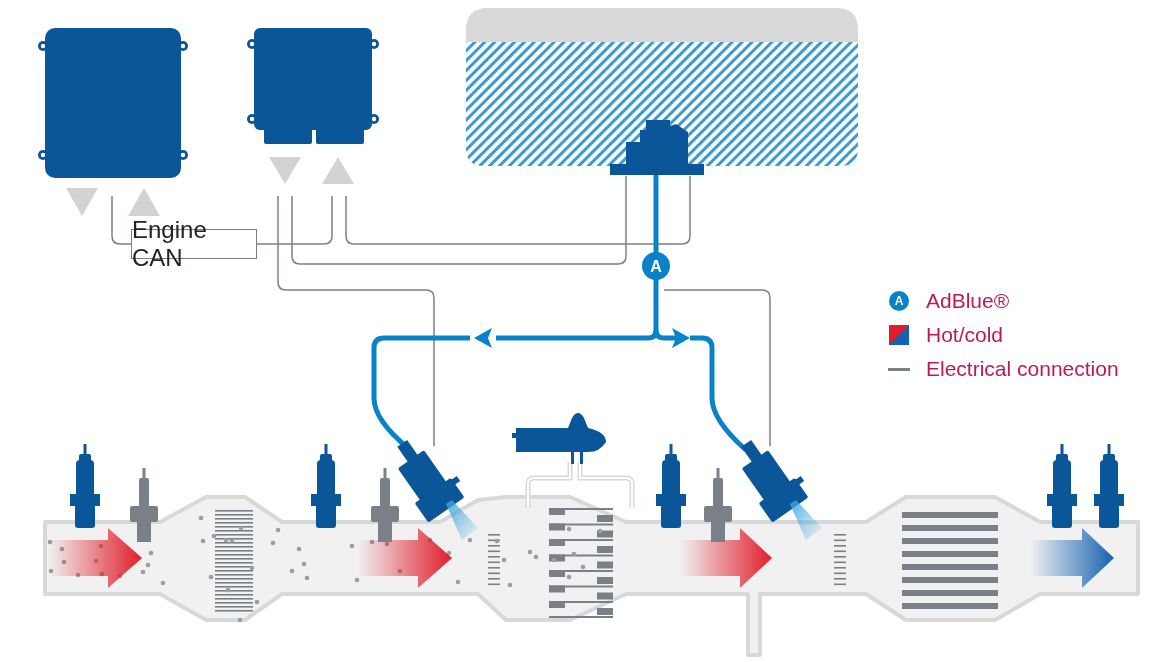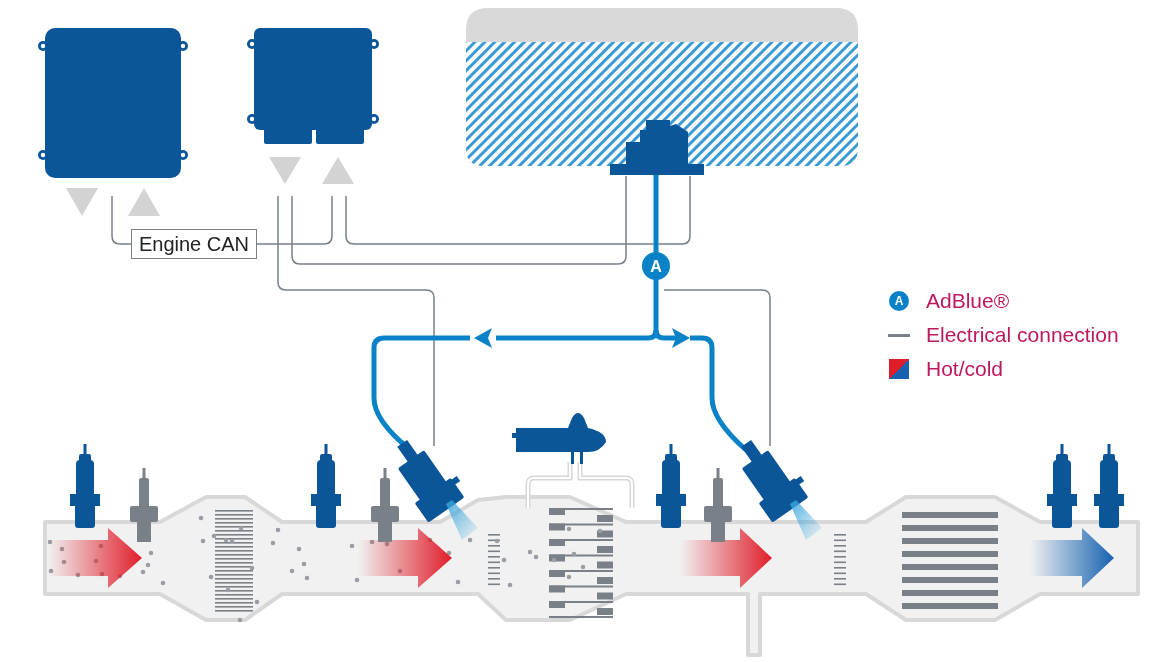--- a/index.html
+++ b/index.html
@@ -5,21 +5,21 @@
   html, body { margin:0; padding:0; background:#ffffff; }
   body { width:1176px; height:662px; overflow:hidden; position:relative; font-family:"Liberation Sans", sans-serif; }
   #diagram { position:absolute; left:0; top:0; }
   .legend { position:absolute; left:888px; top:284px; }
   .legend-row { display:flex; align-items:center; height:34px; }
   .legend-icon { width:22px; height:22px; margin-right:16px; display:flex; align-items:center; justify-content:center; }
   .legend-label { font-size:21px; color:#be185d; }
   .badge { width:20px; height:20px; border-radius:50%; background:#0a82c8; color:#fff; font-weight:bold; font-size:12px; display:flex; align-items:center; justify-content:center; }
   .eline { width:22px; height:3px; background:#7a8088; }
   .hotcold { width:20px; height:20px; background:linear-gradient(135deg,#e01e2a 0 50%,#1662b0 50% 100%); }
-  .can-label { position:absolute; left:131px; top:229px; width:126px; height:30px; border:1.5px solid #7a8088; background:#fff; box-sizing:border-box; font-size:20px; color:#222; display:flex; align-items:center; justify-content:center; }
+  .can-label { position:absolute; left:131px; top:229px; width:126px; height:30px; border:1.5px solid #7a8088; background:#fff; box-sizing:border-box; font-size:24px; color:#222; display:flex; align-items:center; justify-content:center; }
 </style>
 </head>
 <body>
 
 <svg id="diagram" width="1176" height="662" viewBox="0 0 1176 662" xmlns="http://www.w3.org/2000/svg">
   <defs>
     <pattern id="hatch" patternUnits="userSpaceOnUse" width="7" height="7" patternTransform="rotate(45)">
       <rect width="7" height="7" fill="#ffffff"></rect>
       <rect width="3" height="7" fill="#3a9ad6"></rect>
     </pattern>
@@ -333,23 +333,23 @@
 
 <div class="legend">
   <div class="legend-row">
     <div class="legend-icon">
       <div class="badge">A</div>
     </div>
     <span class="legend-label">AdBlue®</span>
   </div>
   <div class="legend-row">
     <div class="legend-icon">
+        <div class="hotcold"></div>
+      </div>
+    <span class="legend-label">Hot/cold</span>
+  </div>
+  <div class="legend-row">
+    <div class="legend-icon">
         <div class="eline"></div>
       </div>
     <span class="legend-label">Electrical connection</span>
   </div>
-  <div class="legend-row">
-    <div class="legend-icon">
-        <div class="hotcold"></div>
-      </div>
-    <span class="legend-label">Hot/cold</span>
-  </div>
 </div>
 
 </body></html>

